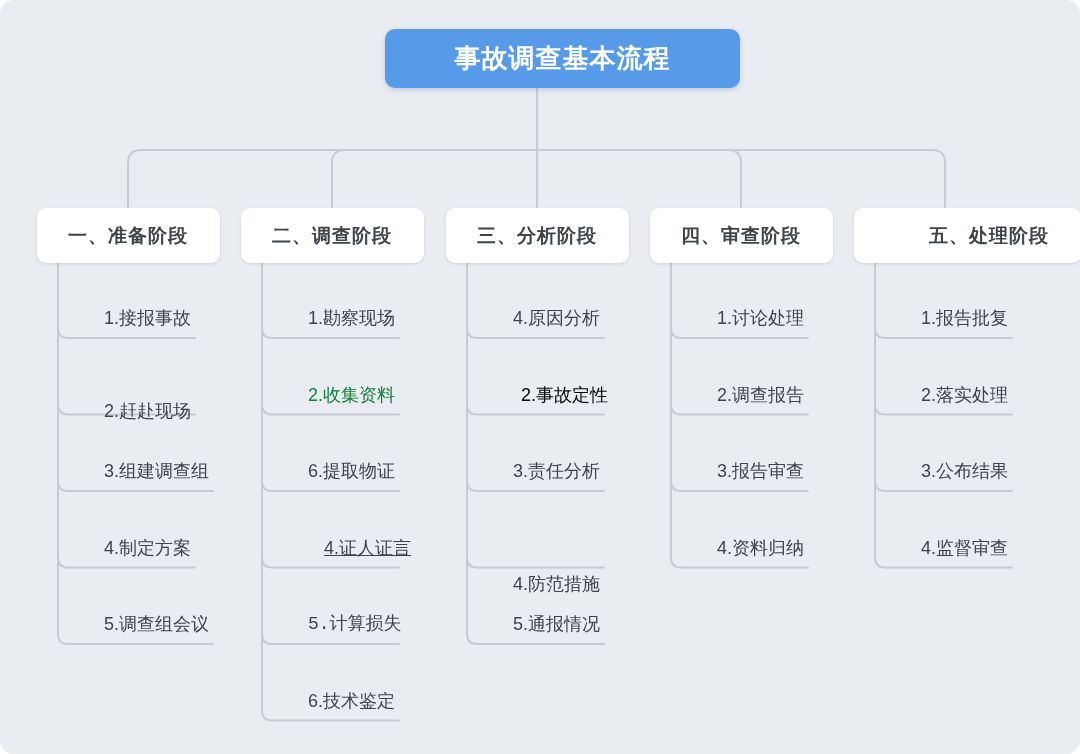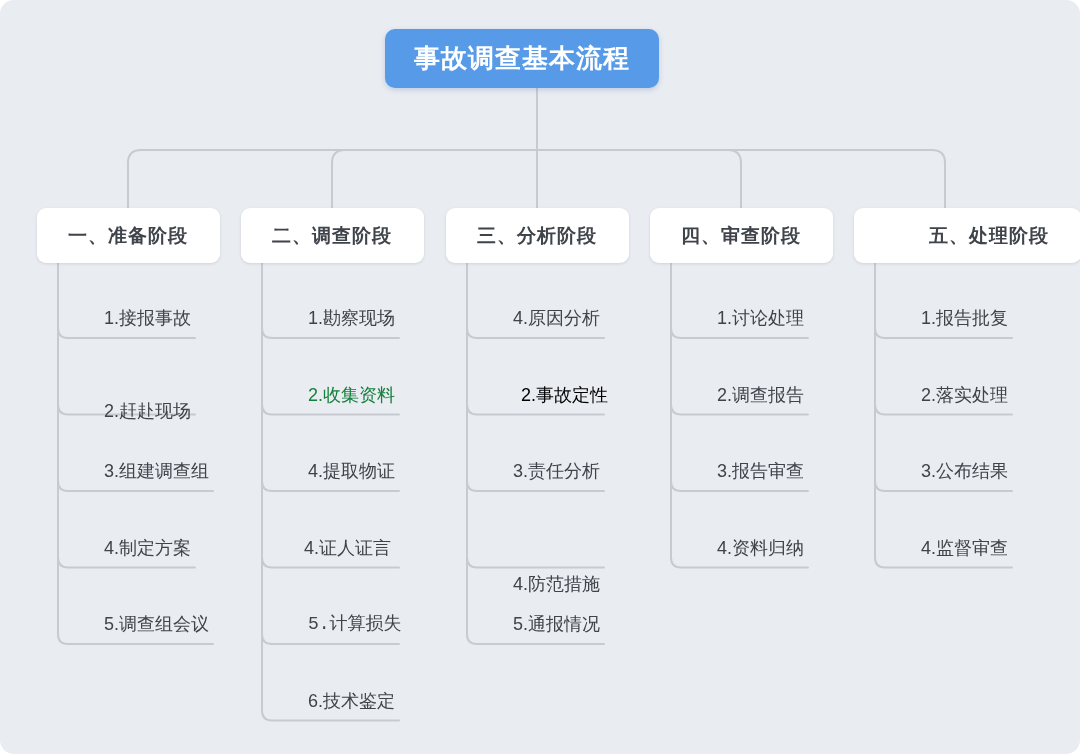--- a/index.html
+++ b/index.html
@@ -1,19 +1,19 @@
 <!DOCTYPE html>
 <html><head>
 <meta charset="utf-8">
 <style>
   html,body{margin:0;padding:0;background:#ffffff;font-family:"Liberation Sans","DejaVu Sans",sans-serif;}
   #canvas{position:relative;width:1080px;height:754px;background:#e9ecf1;border-radius:14px;overflow:hidden;}
   #connectors{position:absolute;left:0;top:0;z-index:0;}
   .title-node{
-    position:absolute;left:385px;top:29px;width:274px;height:59px;z-index:2;
+    position:absolute;left:385px;top:29px;width:355px;height:59px;z-index:2;
     background:#569ae8;border-radius:10px;
     display:flex;align-items:center;justify-content:center;
     color:#ffffff;font-size:26px;font-weight:700;letter-spacing:1px;
     box-shadow:0 2px 5px rgba(70,110,170,.25);
   }
   .stage-node{
     position:absolute;width:183px;height:55px;top:208px;z-index:2;
     background:#ffffff;border-radius:9px;
     display:flex;align-items:center;justify-content:center;
     font-size:19px;font-weight:700;color:#3f434a;letter-spacing:1px;
@@ -41,22 +41,22 @@
       <div class="item-label" style="left: 104px; top: 302px; color: rgb(63, 67, 74);">1.接报事故</div>
       <div class="item-label" style="left: 104px; top: 378.5px; color: rgb(63, 67, 74); margin-top: 16px;">2.赶赴现场</div>
       <div class="item-label" style="left: 104px; top: 455px; color: rgb(63, 67, 74);">3.组建调查组</div>
       <div class="item-label" style="left: 104px; top: 531.5px; color: rgb(63, 67, 74);">4.制定方案</div>
       <div class="item-label" style="left: 104px; top: 608px; color: rgb(63, 67, 74);">5.调查组会议</div>
       <div class="stage-node" style="left: 240.5px;">
         <span>二、调查阶段</span>
       </div>
       <div class="item-label" style="left: 308px; top: 302px; color: rgb(63, 67, 74);">1.勘察现场</div>
       <div class="item-label" style="left: 308px; top: 378.5px; color: #15803d;">2.收集资料</div>
-      <div class="item-label" style="left: 308px; top: 455px; color: rgb(63, 67, 74);">4.提取物证</div>
-      <div class="item-label" style="left: 304px; top: 531.5px; color: rgb(63, 67, 74);">4.证人证言</div>
+      <div class="item-label" style="left: 308px; top: 455px; color: rgb(63, 67, 74);">6.提取物证</div>
+      <div class="item-label" style="left: 324px; top: 531.5px; color: rgb(63, 67, 74); text-decoration: underline;">4.证人证言</div>
       <div class="item-label" style="left: 308px; top: 608px; color: rgb(63, 67, 74); font-family: Liberation Mono, monospace;">5.计算损失</div>
       <div class="item-label" style="left: 308px; top: 684.5px; color: rgb(63, 67, 74);">6.技术鉴定</div>
       <div class="stage-node" style="left: 445.5px;">
         <span>三、分析阶段</span>
       </div>
       <div class="item-label" style="left: 513px; top: 302px; color: rgb(63, 67, 74);">4.原因分析</div>
       <div class="item-label" style="left: 521px; top: 378.5px; color: #000000;">2.事故定性</div>
       <div class="item-label" style="left: 513px; top: 455px; color: rgb(63, 67, 74);">3.责任分析</div>
       <div class="item-label" style="left: 513px; top: 531.5px; color: rgb(63, 67, 74); margin-top: 36px;">4.防范措施</div>
       <div class="item-label" style="left: 513px; top: 608px; color: rgb(63, 67, 74);">5.通报情况</div>

